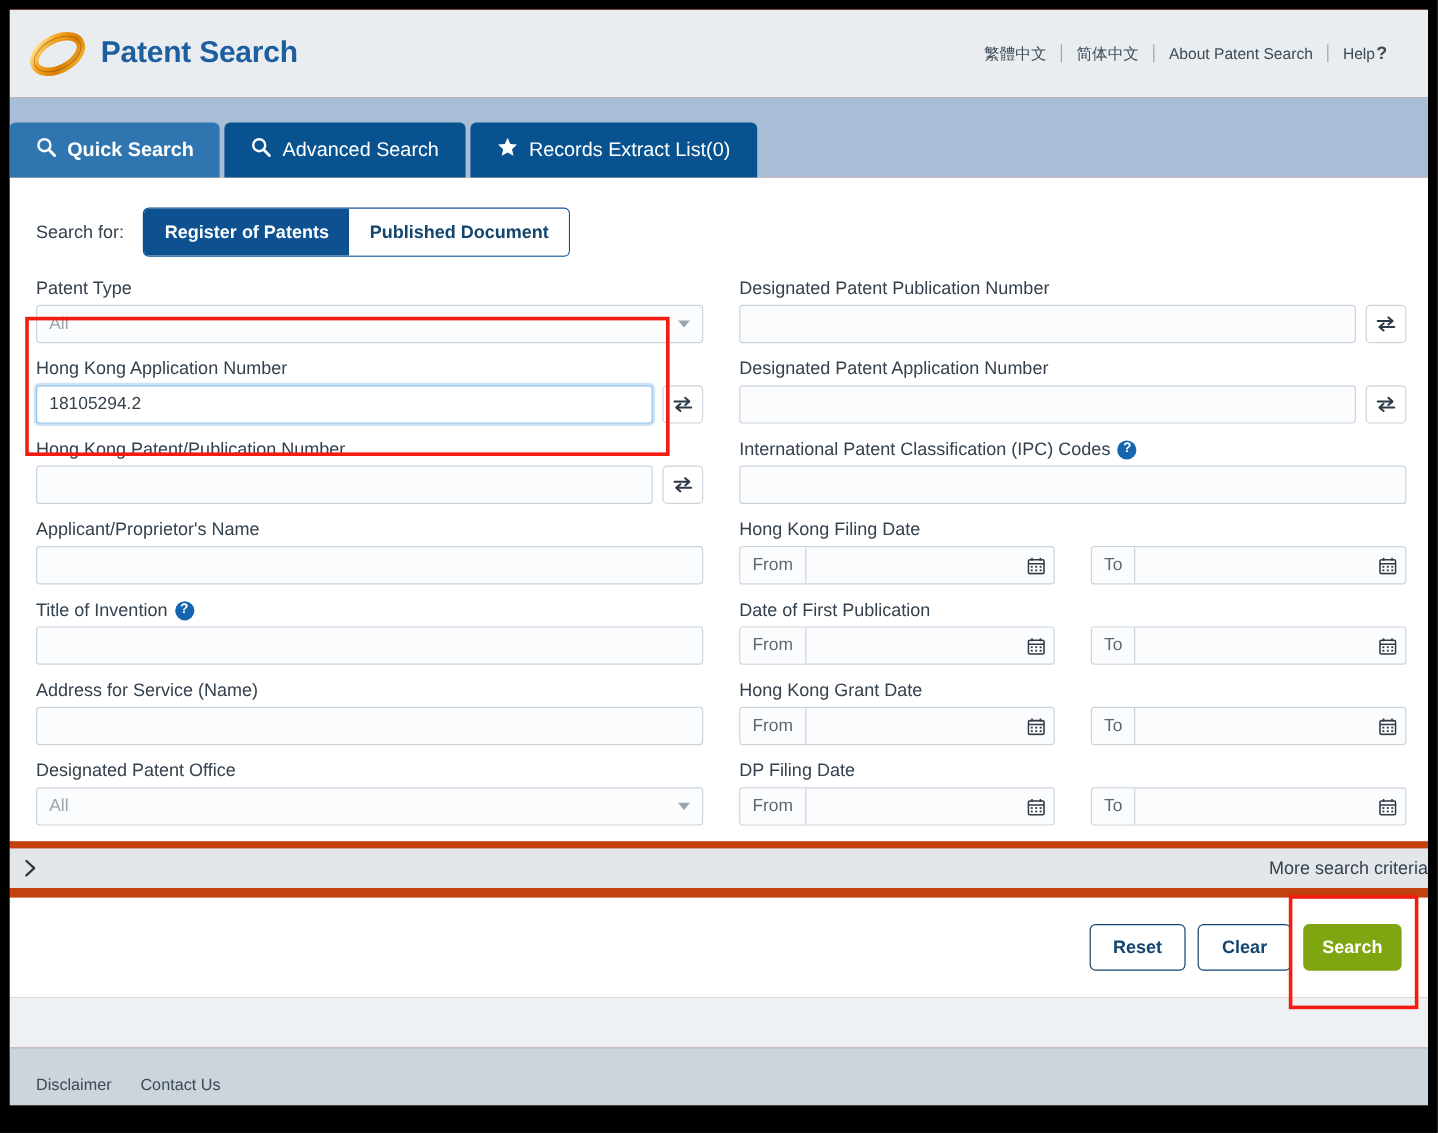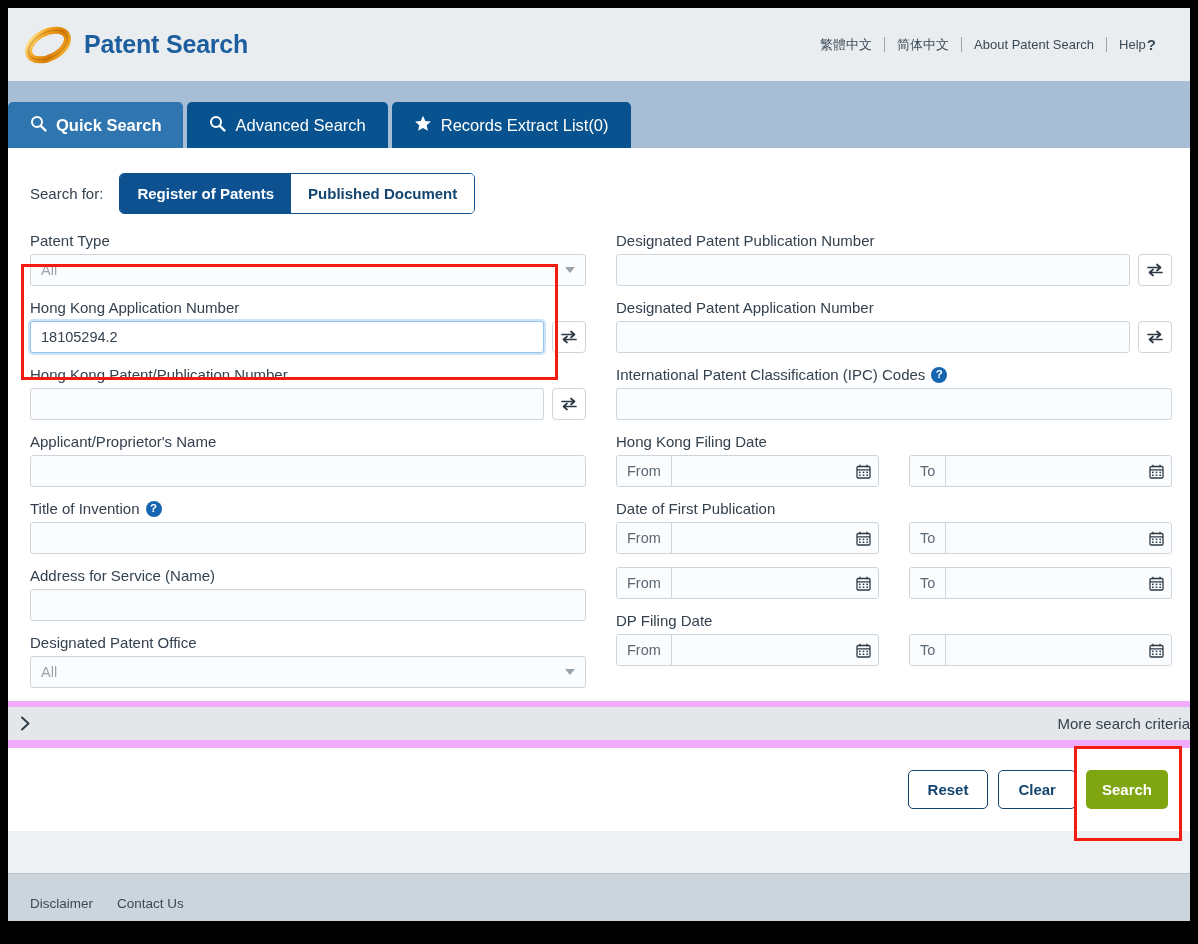--- a/index.html
+++ b/index.html
@@ -6,21 +6,21 @@
   html, body {
     width: 1198px; height: 944px;
     background: #000;
     font-family: "Liberation Sans", sans-serif;
     overflow: hidden;
   }
   .page {
     position: absolute;
     left: 8px; top: 8px;
     width: 1182px; height: 913px;
-    background: #f0abfc;
+    background: #c2410c;
     overflow: hidden;
   }
 
   
   .header {
     height: 73px;
     background: #e9edf0;
     position: relative;
     display: flex;
     align-items: center;
@@ -503,20 +503,21 @@
                     <rect x="6.7" y="10.5" width="1.6" height="1.5"></rect>
                     <rect x="10.4" y="10.5" width="1.6" height="1.5"></rect>
                   </g>
                 </svg>
               </div>
             </div>
           </div>
         </div>
 
         <div class="field">
+          <div class="flabel">Hong Kong Grant Date</div>
           <div class="daterow">
             <div class="datepair">
               <div class="dp-prefix">From</div>
               <input class="dp-input" type="text" value="" style="">
               <div class="dp-cal">
                 <svg width="15" height="15" viewBox="0 0 15 15">
                   <rect x="1" y="2.5" width="13" height="11.5" rx="1.2" fill="none" stroke="#2d3a46" stroke-width="1.3"></rect>
                   <line x1="1" y1="5.8" x2="14" y2="5.8" stroke="#2d3a46" stroke-width="1.3"></line>
                   <line x1="4" y1="0.8" x2="4" y2="3.3" stroke="#2d3a46" stroke-width="1.3"></line>
                   <line x1="11" y1="0.8" x2="11" y2="3.3" stroke="#2d3a46" stroke-width="1.3"></line>

